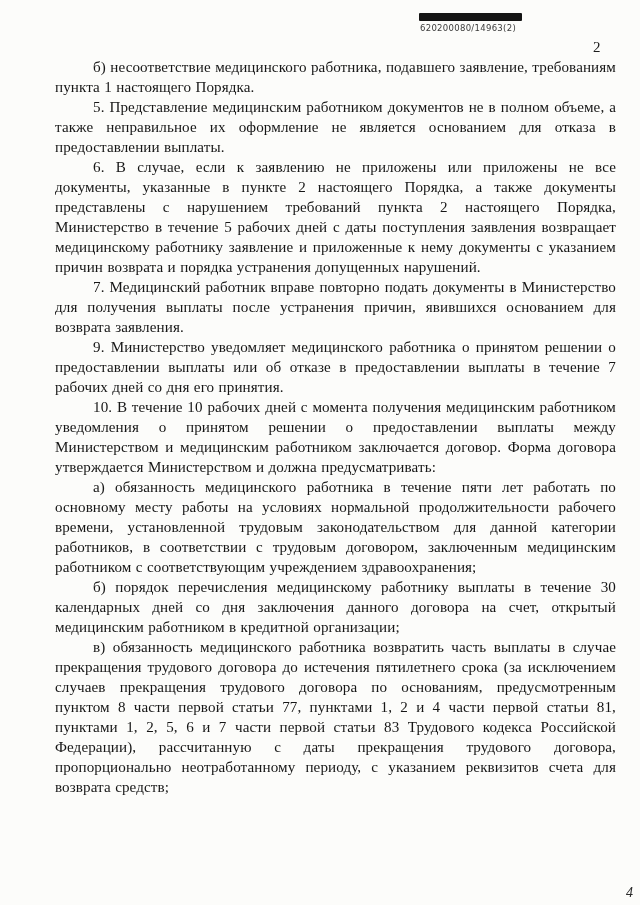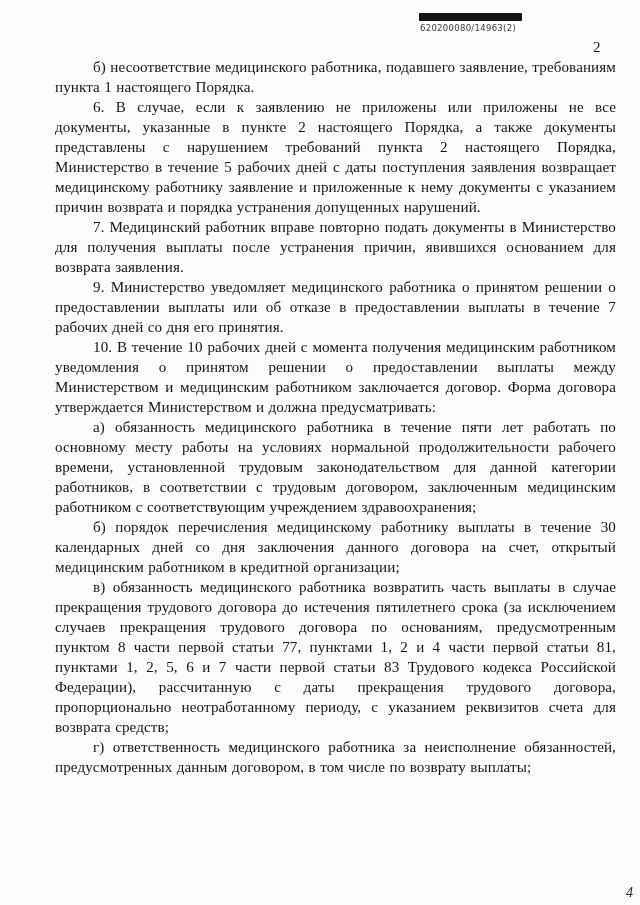--- a/index.html
+++ b/index.html
@@ -73,25 +73,25 @@
 
 <div class="page">
 
   <div class="stamp-bar"></div>
   <div class="stamp-text">620200080/14963(2)</div>
 
   <div class="page-number">2</div>
 
   <div class="body-text">
     <p>б) несоответствие медицинского работника, подавшего заявление, требованиям пункта 1 настоящего Порядка.</p>
+    <p>5. Представление медицинским работником документов не в полном объеме, а также неправильное их оформление не является основанием для отказа в предоставлении выплаты.</p>
     <p>6. В случае, если к заявлению не приложены или приложены не все документы, указанные в пункте 2 настоящего Порядка, а также документы представлены с нарушением требований пункта 2 настоящего Порядка, Министерство в течение 5 рабочих дней с даты поступления заявления возвращает медицинскому работнику заявление и приложенные к нему документы с указанием причин возврата и порядка устранения допущенных нарушений.</p>
     <p>7. Медицинский работник вправе повторно подать документы в Министерство для получения выплаты после устранения причин, явившихся основанием для возврата заявления.</p>
     <p>9. Министерство уведомляет медицинского работника о принятом решении о предоставлении выплаты или об отказе в предоставлении выплаты в течение 7 рабочих дней со дня его принятия.</p>
     <p>10. В течение 10 рабочих дней с момента получения медицинским работником уведомления о принятом решении о предоставлении выплаты между Министерством и медицинским работником заключается договор. Форма договора утверждается Министерством и должна предусматривать:</p>
     <p>а) обязанность медицинского работника в течение пяти лет работать по основному месту работы на условиях нормальной продолжительности рабочего времени, установленной трудовым законодательством для данной категории работников, в соответствии с трудовым договором, заключенным медицинским работником с соответствующим учреждением здравоохранения;</p>
     <p>б) порядок перечисления медицинскому работнику выплаты в течение 30 календарных дней со дня заключения данного договора на счет, открытый медицинским работником в кредитной организации;</p>
     <p>в) обязанность медицинского работника возвратить часть выплаты в случае прекращения трудового договора до истечения пятилетнего срока (за исключением случаев прекращения трудового договора по основаниям, предусмотренным пунктом 8 части первой статьи 77, пунктами 1, 2 и 4 части первой статьи 81, пунктами 1, 2, 5, 6 и 7 части первой статьи 83 Трудового кодекса Российской Федерации), рассчитанную с даты прекращения трудового договора, пропорционально неотработанному периоду, с указанием реквизитов счета для возврата средств;</p>
-    <p>г) ответственность медицинского работника за неисполнение обязанностей, предусмотренных данным договором, в том числе по возврату выплаты;</p>
   </div>
 
   <div class="corner-mark">4</div>
 
 </div>
 
 </body></html>

